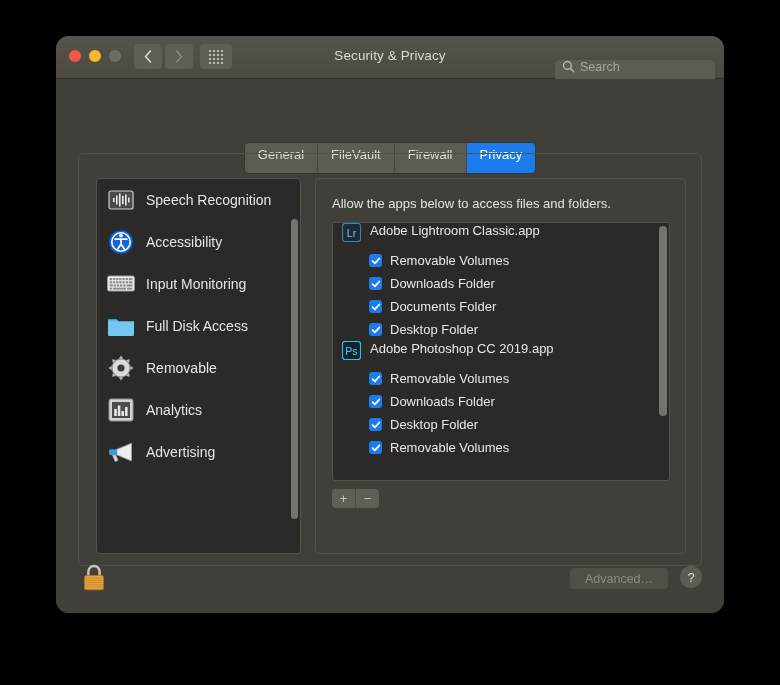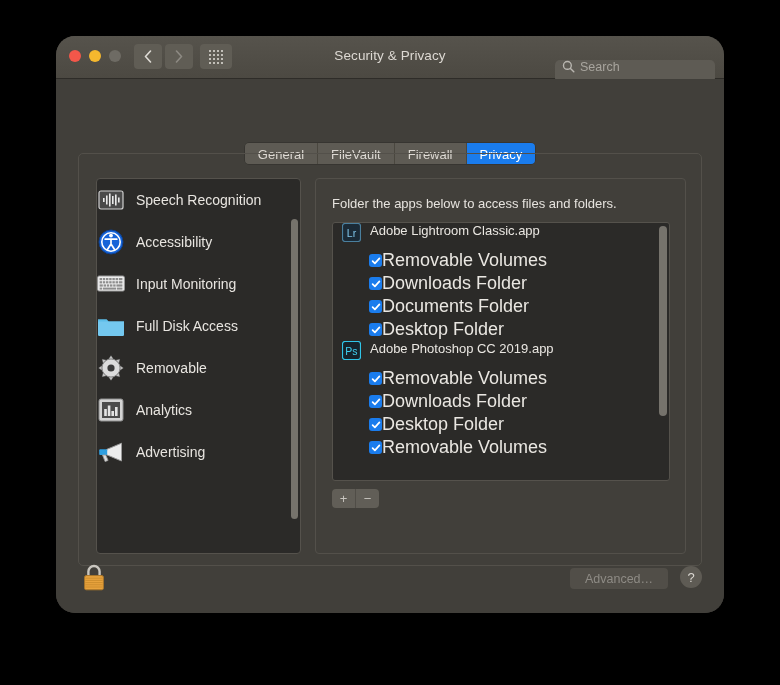--- a/index.html
+++ b/index.html
@@ -21,21 +21,21 @@
   }
 
   
   .window {
     position: absolute;
     left: 56px;
     top: 36px;
     width: 668px;
     height: 577px;
     background: #413f3a;
-    border-radius: 19px;
+    border-radius: 13px;
     overflow: hidden;
     box-shadow: 0 10px 34px rgba(0,0,0,0.75);
   }
 
   
   .titlebar {
     position: relative;
     height: 42px;
     background: linear-gradient(to bottom, #56534c, #4c4942);
     border-bottom: 1px solid #2e2c28;
@@ -159,21 +159,21 @@
     display: flex;
     justify-content: center;
   }
   .tabs {
     display: flex;
     border-radius: 4px;
     overflow: hidden;
     box-shadow: 0 0 0 0.5px rgba(0,0,0,0.3);
   }
   .tab {
-    padding: 4px 13px 1px;
+    padding: 4px 13px 10px;
     font-size: 13px;
     color: #ddd9d3;
     background: #5e5b54;
     border-right: 1px solid #4a473f;
     line-height: 16px;
   }
   .tab:last-child { border-right: none; }
   .tab.active {
     background: #1a7ced;
     color: #ffffff;
@@ -201,21 +201,21 @@
     background: #2b2a28;
     border: 1px solid #55524c;
     border-radius: 4px;
     overflow: hidden;
     box-sizing: border-box;
   }
   .sb-item {
     display: flex;
     align-items: center;
     height: 42px;
-    padding-left: 0;
+    padding-left: 10px;
     box-sizing: border-box;
   }
   .sb-item.selected { background: #565550; }
   .sb-label {
     margin-left: 11px;
     font-size: 14px;
     color: #e8e5e0;
     white-space: nowrap;
   }
   .sb-icon {
@@ -311,22 +311,22 @@
     height: 13px;
     border-radius: 3px;
     background: #1a7ced;
     flex: none;
     display: flex;
     align-items: center;
     justify-content: center;
   }
   .cbox svg { display: block; }
   .perm-label {
-    margin-left: 0;
-    font-size: 18px;
+    margin-left: 8px;
+    font-size: 13px;
     color: #eae7e2;
     white-space: nowrap;
   }
 
   .list-scroll {
     position: absolute;
     right: 2px;
     top: 3px;
     width: 8px;
     height: 251px;
@@ -610,21 +610,21 @@
             <span class="sb-label">Advertising</span>
           </div>
 
           <div class="sb-scroll">
             <div class="sb-thumb"></div>
           </div>
         </div>
 
         <div class="content">
 
-          <div class="content-title">Folder the apps below to access files and folders.</div>
+          <div class="content-title">Allow the apps below to access files and folders.</div>
 
           <div class="applist">
             <div class="applist-inner">
 
               <div class="app-row">
                 <span class="app-icon">
                   <svg width="19" height="19" viewBox="0 0 19 19">
                     <rect x="0.5" y="0.5" width="18" height="18" rx="2.5" fill="#1b2a36" stroke="#4a7f9e" stroke-width="1.2"></rect>
                     <text x="9.5" y="13.6" font-family="Liberation Sans, sans-serif" font-size="10.5" fill="#7fc4e8" text-anchor="middle">Lr</text>
                   </svg>

